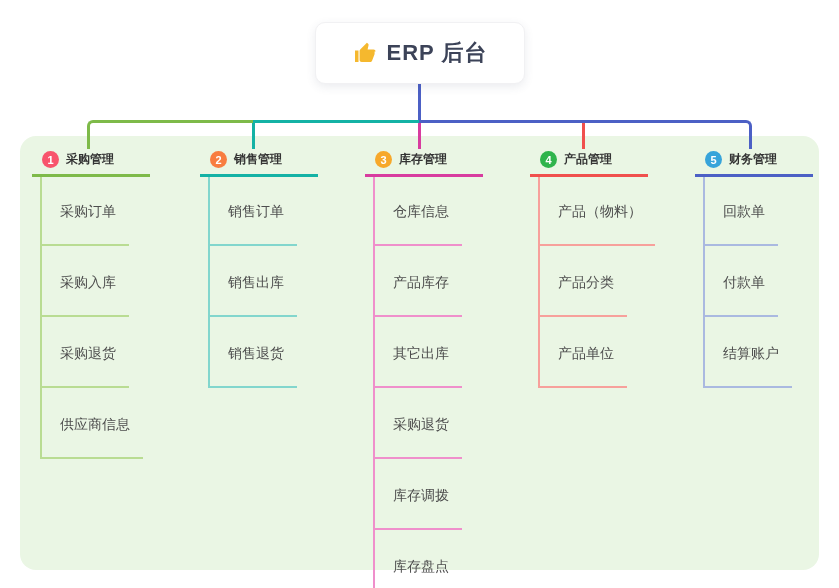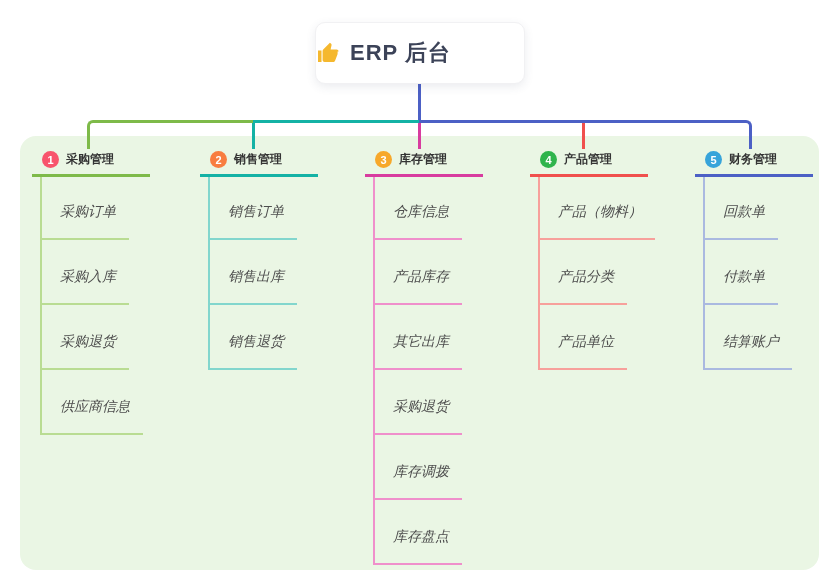--- a/index.html
+++ b/index.html
@@ -16,21 +16,21 @@
   .panel {
     position:absolute; left:20px; top:136px; width:799px; height:434px;
     border-radius:16px; background:var(--panel,#eaf6e4);
   }
 
   
   .root-card {
     position:absolute; left:315px; top:22px; width:210px; height:62px;
     background:#ffffff; border:1px solid #f1f1f3; border-radius:10px;
     box-shadow:0 3px 10px rgba(60,70,100,.10);
-    display:flex; align-items:center; gap:10px;
+    display:flex; align-items:center; justify-content:center; gap:10px;
     z-index:3;
   }
   .root-card .label { font-size:22px; font-weight:600; color:#3c4358; letter-spacing:1px; }
   .thumb-icon { width:24px; height:24px; display:inline-block; }
 
   
   .line { position:absolute; z-index:1; }
   .root-drop   { left:417.5px; top:84px;  width:3px; height:39px; }
   .bus-left    { left:86.5px;  top:119.5px; width:168px; height:29px;
                  border-top:3px solid; border-left:3px solid; border-top-left-radius:6px; }
@@ -57,23 +57,22 @@
     display:flex; align-items:center; justify-content:center; flex:0 0 auto;
   }
   .btitle .txt { font-size:12px; font-weight:600; color:#333333; white-space:nowrap; }
 
   .children {
     margin-left:8px; border-left:2px solid var(--l);
     display:flex; flex-direction:column; align-items:flex-start;
   }
   .child {
     line-height:20px; font-size:14px; color:#4d4d4d; white-space:nowrap;
-    padding:0 13px 17px 18px; margin-top:26px;
+    padding:0 13px 23px 18px; margin-top:26px;
     border-bottom:2px solid var(--l);
-    font-style:italic;
   }
   .child:first-child { margin-top:24px; }
 </style>
 </head>
 <body>
 
 <div class="stage">
 
   <div class="panel" style="--panel: #eaf6e4;"></div>
 

